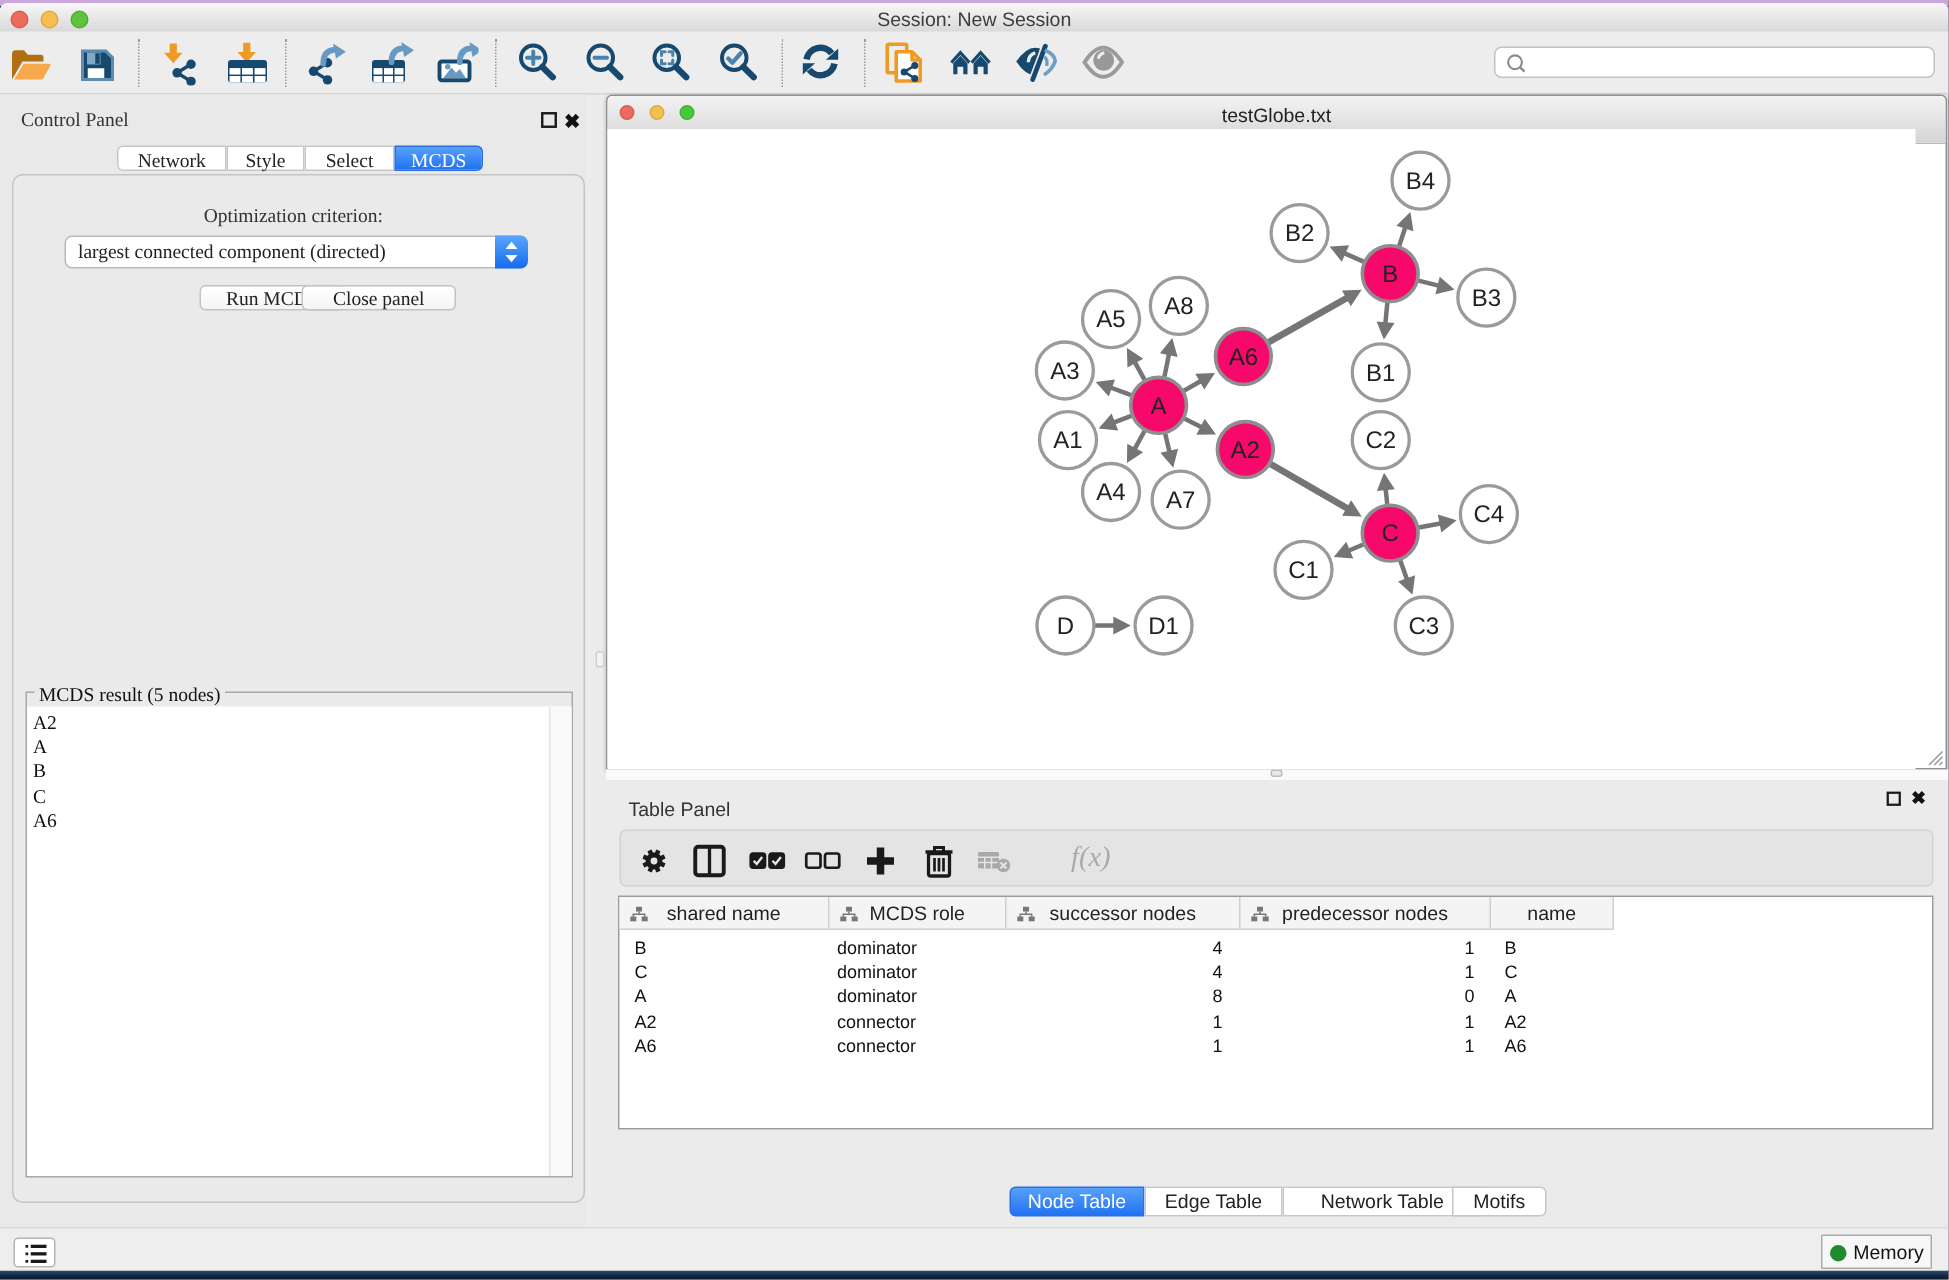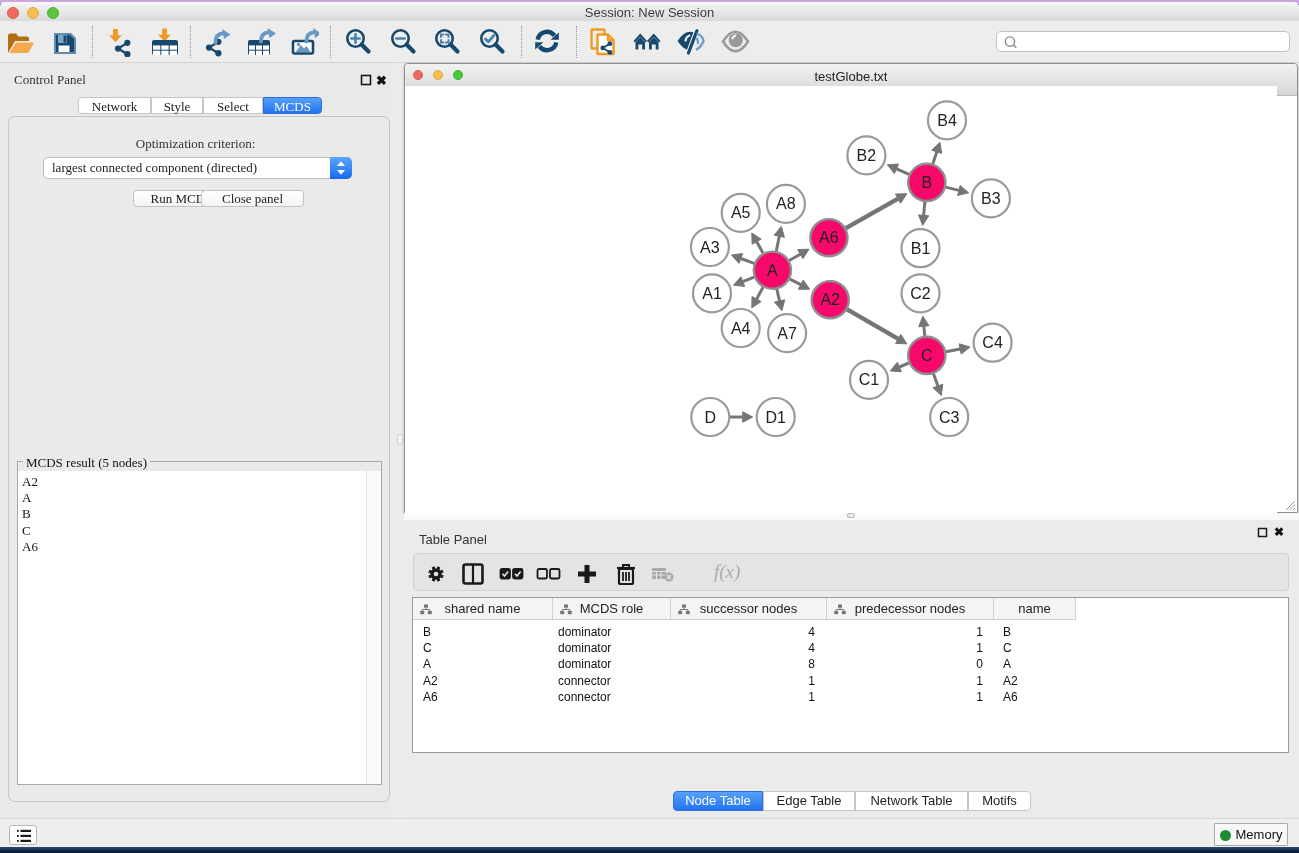--- a/index.html
+++ b/index.html
@@ -531,21 +531,21 @@
 <div class="td" style="left:470px; top:74.6px; width:100px; text-align:right;">1</div>
 <div class="td" style="left:590px; top:74.6px;">A2</div>
 <div class="td" style="left:10px; top:90.8px;">A6</div>
 <div class="td" style="left:145px; top:90.8px;">connector</div>
 <div class="td" style="left:302px; top:90.8px; width:100px; text-align:right;">1</div>
 <div class="td" style="left:470px; top:90.8px; width:100px; text-align:right;">1</div>
 <div class="td" style="left:590px; top:90.8px;">A6</div>
       </div>
     <div class="seg segblue tabs2" style="left:269px; width:90px; border-radius:4px 0 0 4px;">Node Table</div>
 <div class="seg tabs2" style="left:359px; width:92px;">Edge Table</div>
-<div class="seg tabs2" style="left:451px; width:113px;">Network Table</div>
+<div class="seg tabs2" style="left:451px; width:133px;">Network Table</div>
 <div class="seg tabs2" style="left:564px; width:63px; border-radius:0 4px 4px 0;">Motifs</div>
   </div>
   <div class="abs" id="statusbar">
     <div class="abs" id="listbtn">
         <svg width="28" height="20" viewBox="0 0 28 20">
           <g fill="#1a1a1a">
             <rect x="7" y="4" width="1.8" height="1.8"></rect>
             <rect x="7" y="9" width="1.8" height="1.8"></rect>
             <rect x="7" y="14" width="1.8" height="1.8"></rect>
             <rect x="10.5" y="3.8" width="10.5" height="2.2"></rect>

